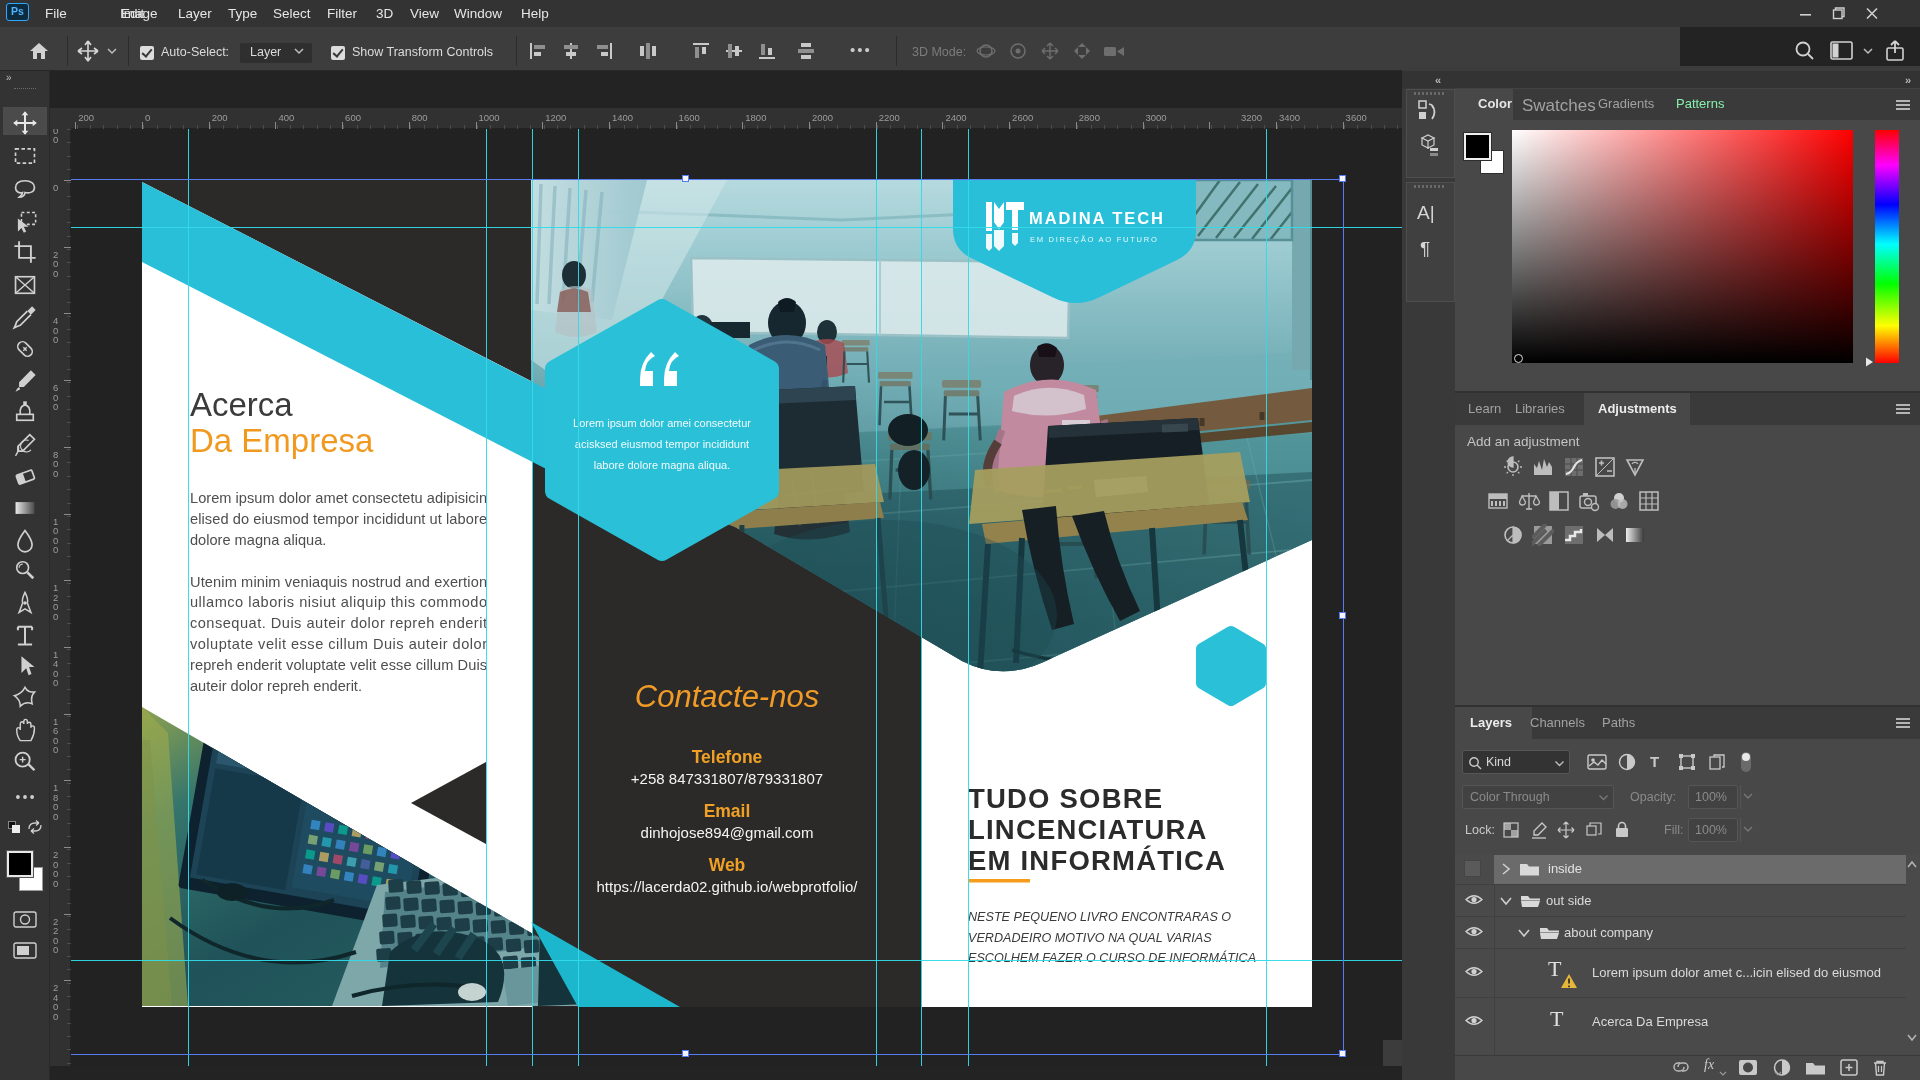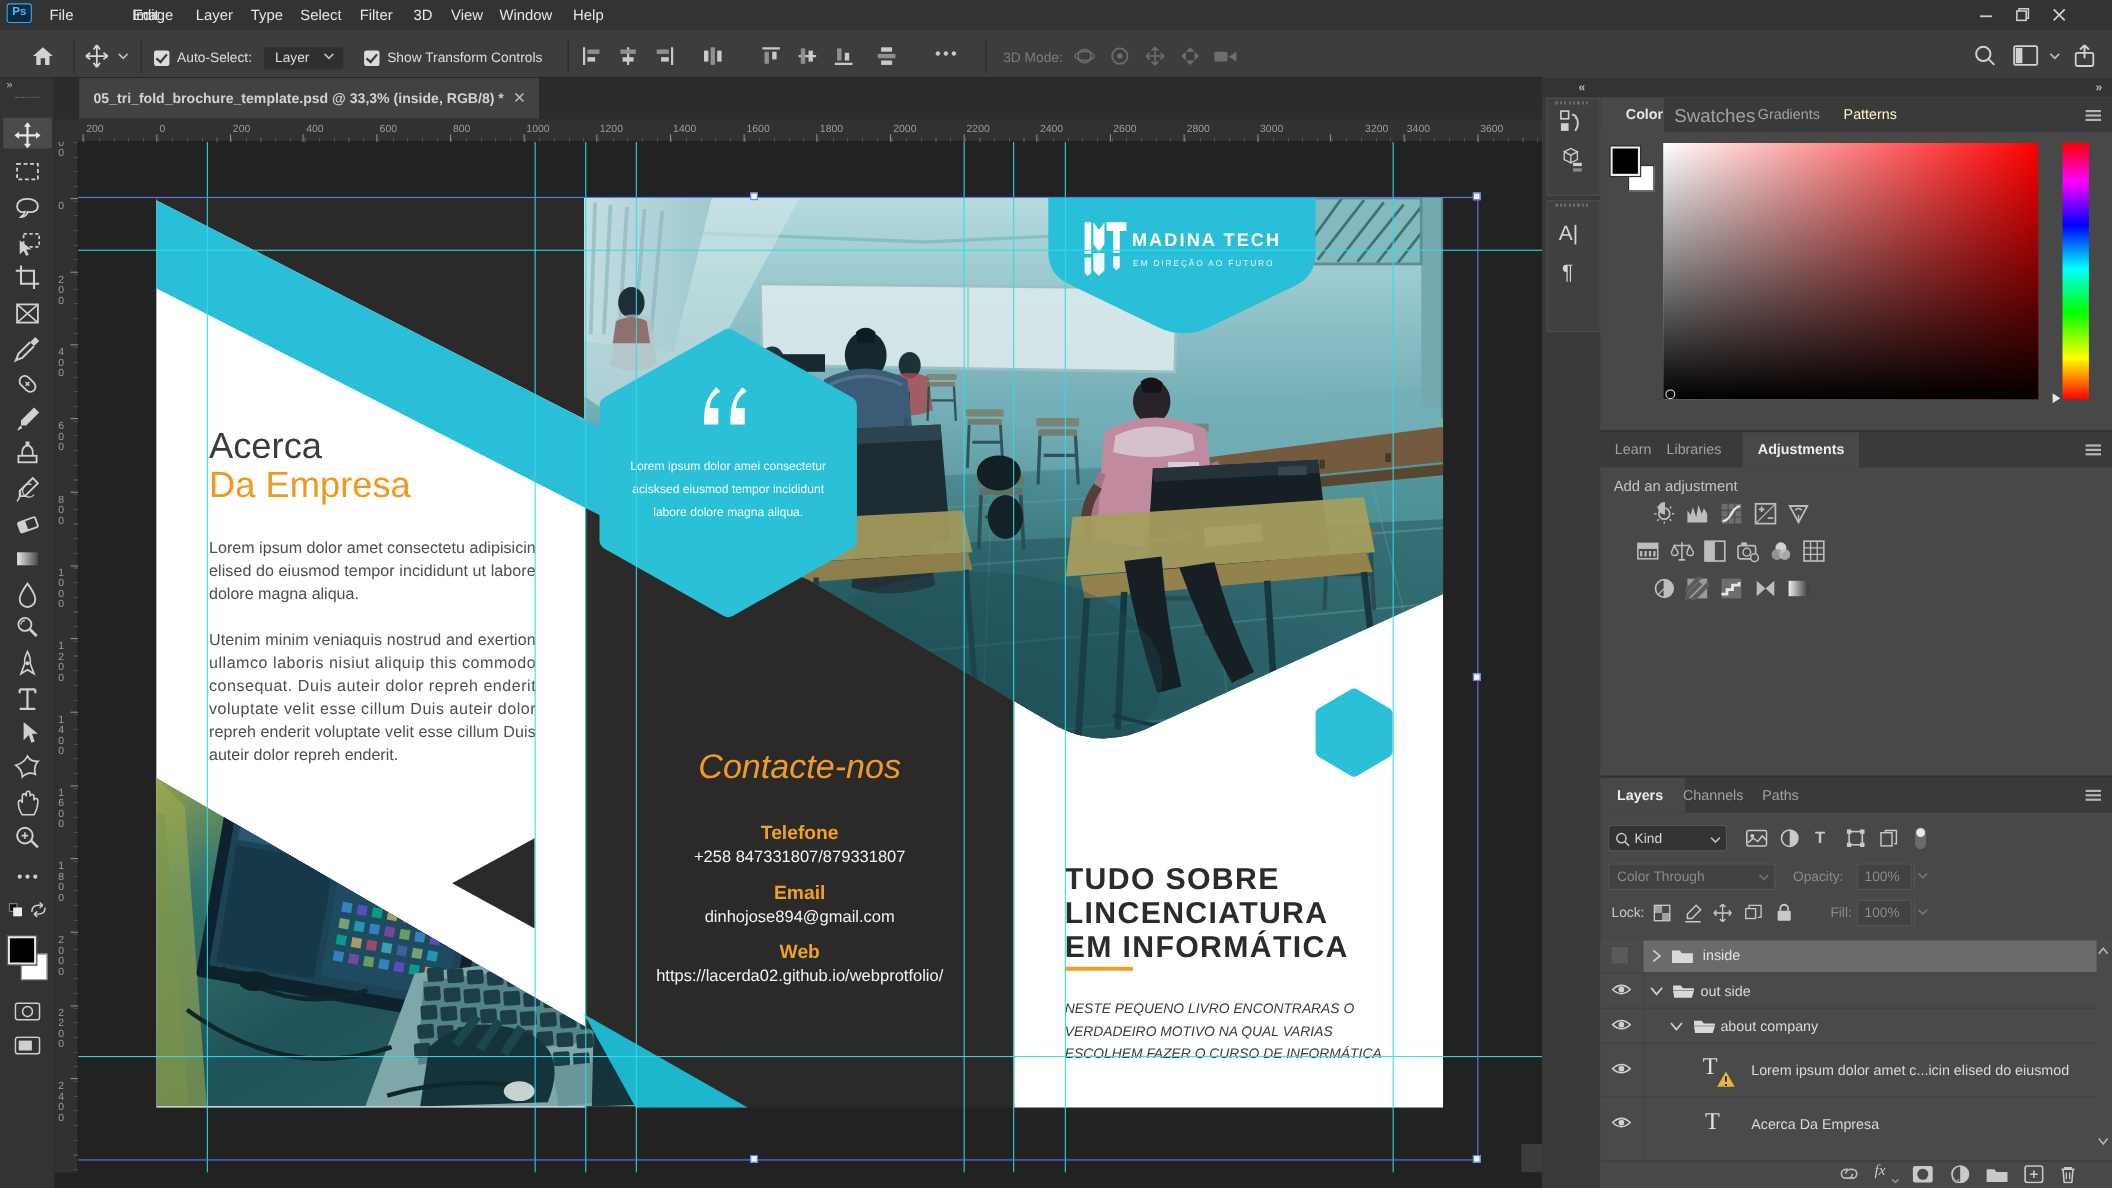--- a/index.html
+++ b/index.html
@@ -6,21 +6,21 @@
   html,body { width:1920px; height:1080px; overflow:hidden; background:#232323;
     font-family:"Liberation Sans", sans-serif; }
   .abs { position:absolute; }
   #app { position:relative; width:1920px; height:1080px; }
   
   #menubar { position:absolute; left:0; top:0; width:1920px; height:27px; background:#333333; }
   #menubar .mi { position:absolute; top:0; height:27px; line-height:27px; color:#e6e6e6; font-size:13.5px; }
   #pslogo { position:absolute; left:6px; top:3px; width:23px; height:18px; background:#0c2b3e; border:1.5px solid #2ea8ff; border-radius:3px;
      color:#4db5ff; font-size:10.5px; font-weight:bold; text-align:center; line-height:15px; }
   
-  #optbar { position:absolute; left:0; top:27px; width:1920px; height:44px; background:#3d3d3d; border-bottom:1px solid #272727;text-align:right; }
+  #optbar { position:absolute; left:0; top:27px; width:1680px; height:44px; background:#3d3d3d; border-bottom:1px solid #272727;text-align:right; }
   .obtxt { position:absolute; color:#dcdcdc; font-size:12.5px; top:18px; }
   .graytxt { color:#7c7c7c; }
   .chk { position:absolute; width:14px; height:14px; top:19px; background:#dcdcdc; border-radius:2px; }
   .chk:after { content:""; position:absolute; left:4px; top:1px; width:4px; height:8px; border:solid #383838; border-width:0 2px 2px 0; transform:rotate(40deg); }
   .vsep { position:absolute; top:9px; width:1px; height:30px; background:#2c2c2c; }
   
   #toolbar { position:absolute; left:0; top:71px; width:50px; height:1009px; background:#333333; border-right:1px solid #292929; }
   .tool { position:absolute; left:12px; width:26px; height:26px; }
   .tool svg { width:100%; height:100%; }
   
@@ -282,23 +282,20 @@
 <svg class="abs" style="left:13px;top:840px;" width="24" height="18">
         <rect x="1" y="1" width="22" height="15" rx="2" fill="none" stroke="#cfcfcf" stroke-width="1.4"></rect>
         <circle cx="12" cy="8.5" r="4.5" fill="none" stroke="#cfcfcf" stroke-width="1.4"></circle>
       </svg>
 <svg class="abs" style="left:13px;top:871px;" width="24" height="18">
         <rect x="1" y="1" width="22" height="15" rx="2" fill="none" stroke="#cfcfcf" stroke-width="1.4"></rect>
         <rect x="4" y="4" width="12" height="9" fill="#cfcfcf"></rect>
       </svg>
 </div>
 
-  <div id="tabbar">
-    <div id="doctab">05_tri_fold_brochure_template.psd @ 33,3% (inside, RGB/8) * <span class="x">✕</span></div>
-  </div>
 
   <div id="rulerH">
 <div class="abs" style="left:0;top:17px;width:1352px;height:4px;background:repeating-linear-gradient(to right,#5a5a5a 0,#5a5a5a 1px,transparent 1px,transparent 13.34px);opacity:.7;"></div>
 <div class="abs" style="left:25.3px;top:14px;width:1px;height:7px;background:#8a8a8a;"></div>
 <div class="rl" style="left:28.3px;">200</div>
 <div class="abs" style="left:92.0px;top:14px;width:1px;height:7px;background:#8a8a8a;"></div>
 <div class="rl" style="left:95.0px;">0</div>
 <div class="abs" style="left:158.7px;top:14px;width:1px;height:7px;background:#8a8a8a;"></div>
 <div class="rl" style="left:161.7px;">200</div>
 <div class="abs" style="left:225.4px;top:14px;width:1px;height:7px;background:#8a8a8a;"></div>
@@ -737,21 +734,21 @@
 <div class="abs" style="left:4px;top:116px;width:49px;height:120px;background:#404040;border:1px solid #4e4e4e;"></div>
 <div class="abs" style="left:12px;top:119px;width:30px;height:3px;background:repeating-linear-gradient(to right,#6a6a6a 0,#6a6a6a 2px,transparent 2px,transparent 4px);"></div>
 <div class="abs" style="left:15px;top:136px;color:#d6d6d6;font-size:19px;">A|</div>
 <div class="abs" style="left:18px;top:172px;color:#d6d6d6;font-size:19px;">¶</div>
 <div class="abs" style="left:53px;top:22px;width:465px;height:992px;background:#424242;"></div>
 <div class="abs" style="left:53px;top:23px;width:465px;height:31px;background:#3a3a3a;"></div>
 <div class="abs" style="left:53px;top:23px;width:58px;height:31px;background:#484848;"></div>
 <div class="abs" style="left:76px;top:30px;color:#e6e6e6;font-size:13px;font-weight:bold;">Color</div>
 <div class="abs" style="left:120px;top:30px;color:#a2a2a2;font-size:17px;">Swatches</div>
 <div class="abs" style="left:196px;top:30px;color:#a2a2a2;font-size:13px;">Gradients</div>
-<div class="abs" style="left:274px;top:30px;color:#fef9c3;font-size:13px;">Patterns</div>
+<div class="abs" style="left:274px;top:30px;color:#86efac;font-size:13px;">Patterns</div>
 <div class="burger" style="right:10px;top:34px;"></div>
 <div class="abs" style="left:53px;top:54px;width:465px;height:271px;background:#484848;"></div>
 <div class="abs" style="left:78px;top:84px;width:24px;height:24px;background:#fff;border:1px solid #2e2e2e;"></div>
 <div class="abs" style="left:62px;top:67px;width:27px;height:27px;background:#000;border:2px solid #f0f0f0;outline:1px solid #2e2e2e;"></div>
 <div class="abs" style="left:110px;top:64px;width:341px;height:233px;background:linear-gradient(to bottom, rgba(0,0,0,0), rgba(0,0,0,1)), linear-gradient(to right, #ffffff, #ff0000);"></div>
 <div class="abs" style="left:112px;top:288px;width:9px;height:9px;border:1.5px solid #ddd;border-radius:50%;"></div>
 <div class="abs" style="left:473px;top:64px;width:24px;height:233px;background:linear-gradient(to bottom,#ff0000 0%,#ff00ff 15%,#0000ff 32%,#00ffff 49%,#00ff00 66%,#ffff00 84%,#ff0000 100%);"></div>
 <svg class="abs" style="left:462px;top:290px;" width="10" height="12">
         <path d="M2,6 L9,1.5 L9,10.5 Z" fill="#e8e8e8" transform="rotate(180 5.5 6)"></path>
       </svg>

